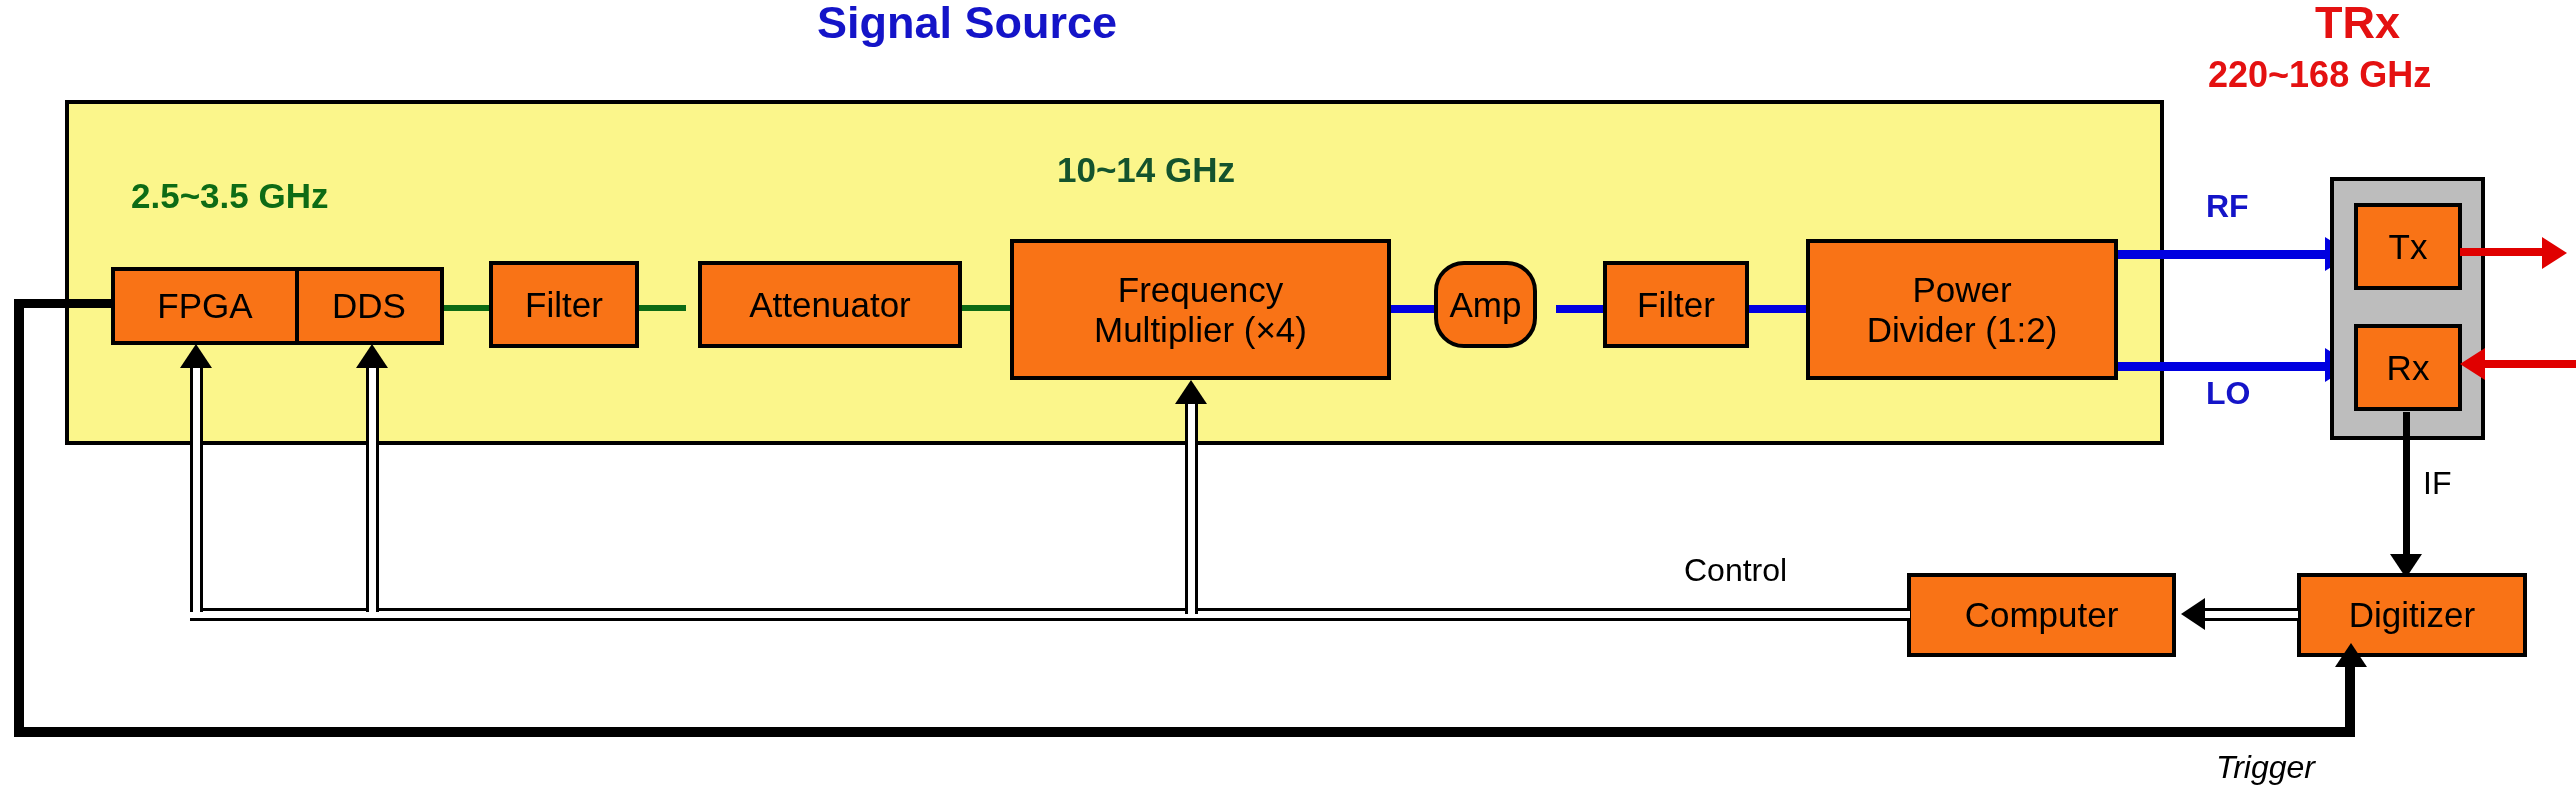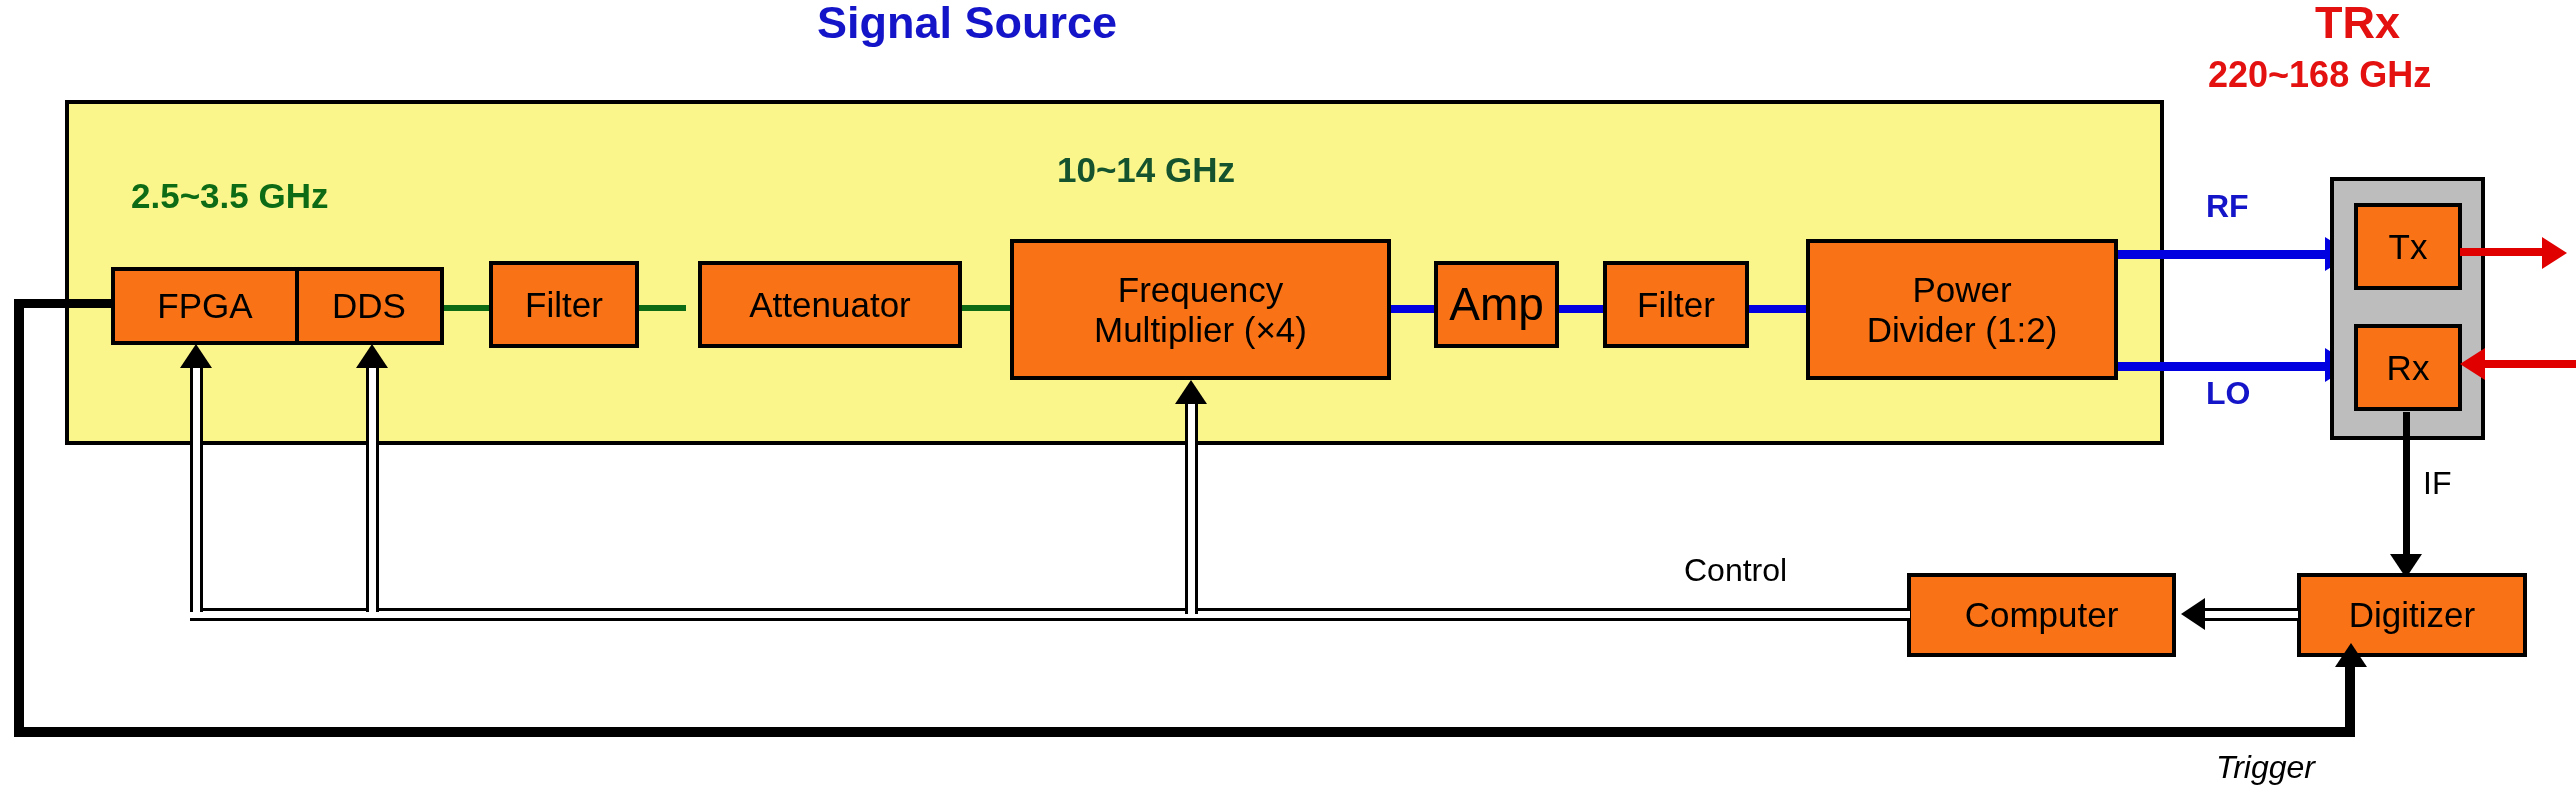--- a/index.html
+++ b/index.html
@@ -81,21 +81,21 @@
   <div class="block" style="left:489px;top:261px;width:150px;height:87px;font-size:35px;">
     <span class="blk-txt">Filter</span>
   </div>
   <div class="block" style="left:698px;top:261px;width:264px;height:87px;font-size:35px;">
     <span class="blk-txt">Attenuator</span>
   </div>
   <div class="block" style="left:1010px;top:239px;width:381px;height:141px;font-size:35px;white-space:pre-line;">
     <span class="blk-txt">Frequency
 Multiplier (×4)</span>
   </div>
-  <div class="block" style="left:1434px;top:261px;width:125px;height:87px;font-size:46px;">
+  <div class="block" style="left:1434px;top:261px;width:103px;height:87px;font-size:35px;border-radius:30px;">
     <span class="blk-txt">Amp</span>
   </div>
   <div class="block" style="left:1603px;top:261px;width:146px;height:87px;font-size:35px;">
     <span class="blk-txt">Filter</span>
   </div>
   <div class="block" style="left:1806px;top:239px;width:312px;height:141px;font-size:35px;white-space:pre-line;">
     <span class="blk-txt">Power
 Divider (1:2)</span>
   </div>
 

